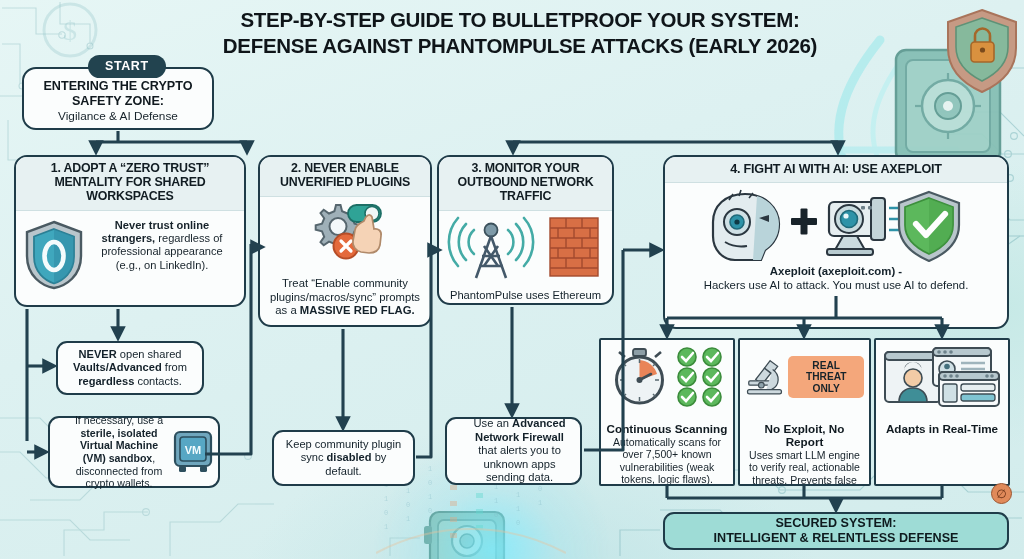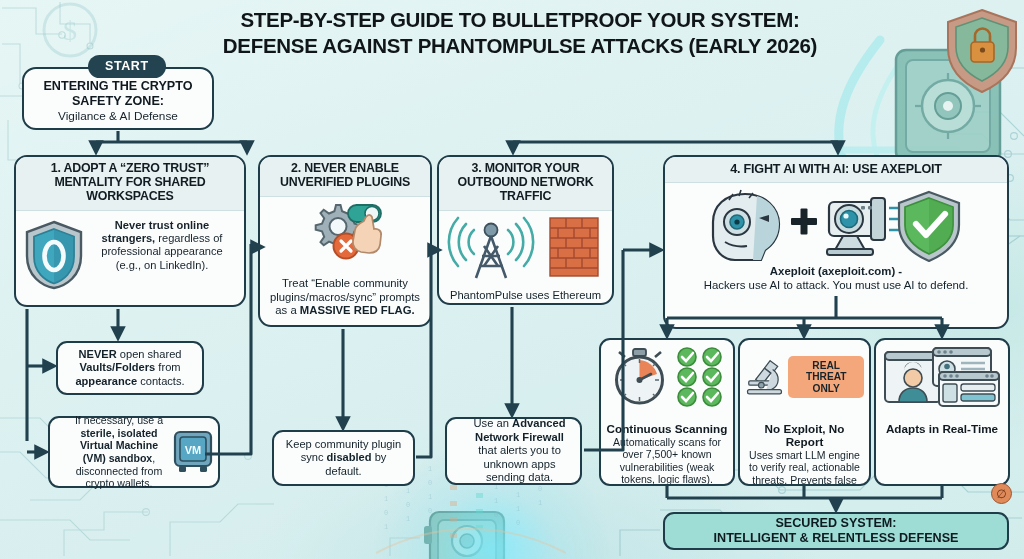--- a/index.html
+++ b/index.html
@@ -105,21 +105,21 @@
   
   #c2s1 { left:272px; top:430px; width:143px; height:56px; font-size:11.1px; }
   
   #c3s1 { left:445px; top:417px; width:137px; height:68px; font-size:11.2px;padding-left:20px; }
 
   
   #b1 { left:599px; top:338px; width:136px; height:148px; }
   #b2 { left:738px; top:338px; width:133px; height:148px; }
   #b3 { left:874px; top:338px; width:136px; height:148px; }
   .trio {
-    position:absolute; background:#fbfdfd; border:2px solid #1f3c49; border-radius:11px;
+    position:absolute; background:#fbfdfd; border:2px solid #1f3c49; border-radius:2px;
     padding:6px 5px; text-align:center; overflow:hidden;
   }
   .trio .icons { height:62px; display:flex; align-items:center; justify-content:center; gap:3px;}
   .trio .t-title { font-weight:bold; font-size:11.7px; color:#101a20; margin-top:14px;}
   .trio .t-body { font-size:10.5px; line-height:1.19; color:#16222a; margin-top:1px;}
 
   
   #footer {
     position:absolute; left:663px; top:512px; width:346px; height:38px;
     background:#9edcd6; border:2.2px solid #1f3c49; border-radius:11px;
@@ -350,21 +350,21 @@
       <svg width="60" height="72" viewBox="0 0 60 72">
         <path d="M30 3 L57 13 v24 c0 20 -15 30 -27 32 C18 67 3 57 3 37 V13 z" fill="#b9c6cc" stroke="#4a5a62" stroke-width="2.4"></path>
         <path d="M30 10 L50 17.5 v20 c0 16 -11 24 -20 27 C21 61.5 10 53.5 10 37.5 V17.5 z" fill="#3fa7bd" stroke="#2b7f94" stroke-width="1.8"></path>
         <path d="M30 10 L50 17.5 v20 c0 16 -11 24 -20 27 z" fill="#2f8ba4" opacity=".55"></path>
         <ellipse cx="30" cy="37" rx="9.5" ry="14" fill="none" stroke="#f4fbfc" stroke-width="4.6"></ellipse>
       </svg>
       <div class="txt"><b>Never trust online strangers,</b> regardless of professional appearance (e.g., on LinkedIn).</div>
     </div>
   </div>
   <div id="c1s1" class="small-card">
-    <span><b>NEVER</b> open shared <b>Vaults/Folders</b> from <b>appearance</b> contacts.</span>
+    <span><b>NEVER</b> open shared <b>Vaults/Advanced</b> from <b>regardless</b> contacts.</span>
   </div>
   <div id="c1s2" class="small-card">
     <div class="row">
       <span class="t">If necessary, use a <b>sterile, isolated Virtual Machine (VM) sandbox</b>, disconnected from crypto wallets.</span>
       <svg width="42" height="46" viewBox="0 0 42 46">
         <rect x="3" y="3" width="36" height="34" rx="5" fill="#6fa6bd" stroke="#2d4f5e" stroke-width="2.2"></rect>
         <rect x="8" y="8" width="26" height="24" rx="3" fill="#57a7c4" stroke="#2d4f5e" stroke-width="1.6"></rect>
         <text x="21" y="25" font-size="11" font-weight="bold" font-family="Liberation Sans, sans-serif" fill="#f2fbfd" text-anchor="middle">VM</text>
         <rect x="7" y="37" width="7" height="6" rx="1.6" fill="#2d4f5e"></rect>
         <rect x="28" y="37" width="7" height="6" rx="1.6" fill="#2d4f5e"></rect>

